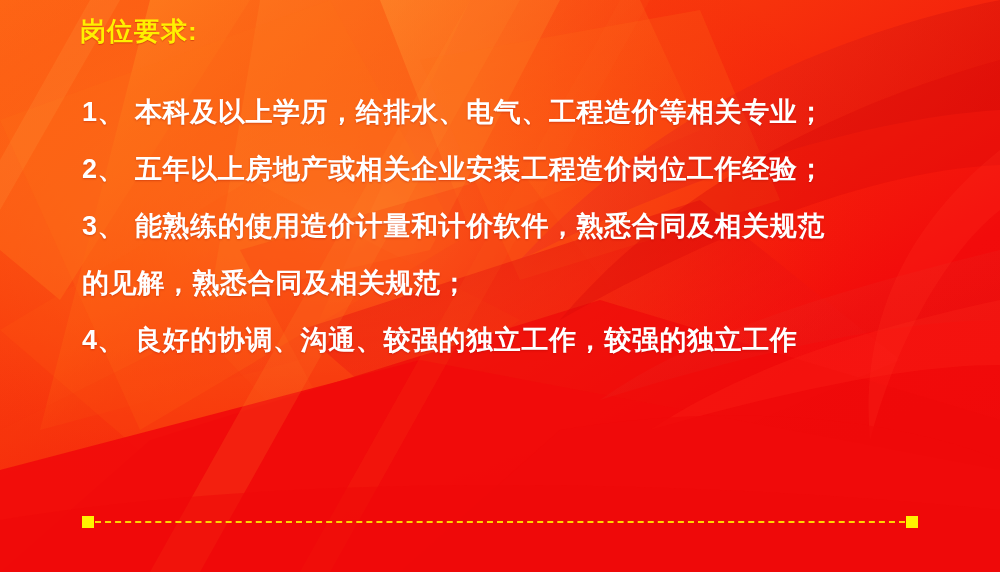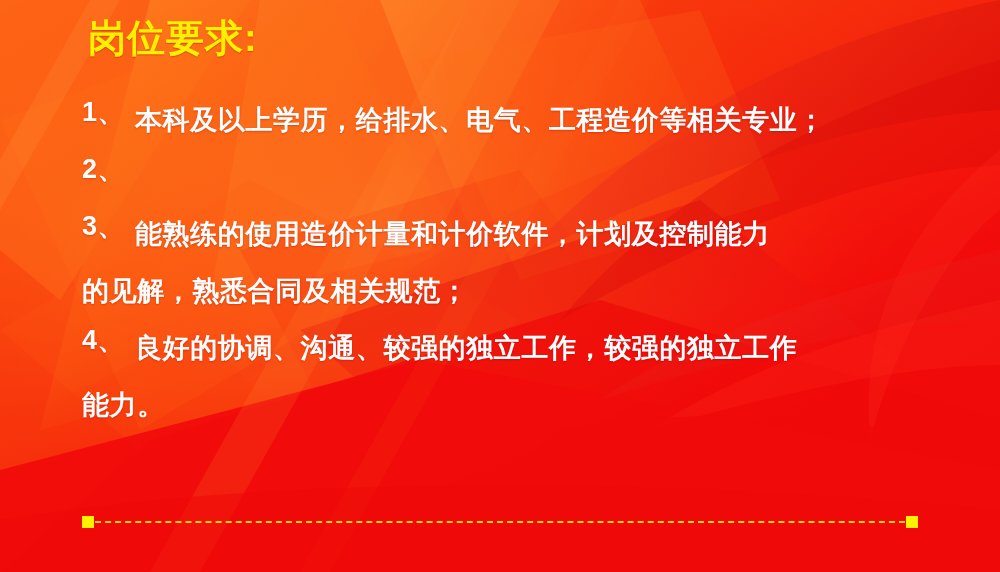--- a/index.html
+++ b/index.html
@@ -29,28 +29,27 @@
   .content {
     position: absolute;
     inset: 0;
     z-index: 10;
   }
 
   .title {
     position: absolute;
     left: 80px;
     top: 16px;
-    font-size: 38px;
+    font-size: 26px;
     font-weight: bold;
     color: #FFF000;
     letter-spacing: 1px;
     line-height: 1.2;
     text-shadow: 0 1px 1px rgba(150,0,0,0.35);
     white-space: nowrap;
-    margin-left: 8px;
   }
 
   .req-list {
     position: absolute;
     left: 0;
     top: 90px;
     width: 1000px;
   }
   .req-line {
     display: flex;
@@ -63,21 +62,21 @@
     letter-spacing: 0.6px;
     line-height: 44px;
     white-space: nowrap;
     text-shadow: 0 1px 2px rgba(140,0,0,0.30);
   }
   .req-num {
     width: 53px;
     flex: 0 0 53px;
     color: #FFFFFF;
   }
-  .req-text { flex: 0 1 auto; margin-top: 8px; }
+  .req-text { flex: 0 1 auto; }
   .req-line.cont { }
 
   
   .divider {
     position: absolute;
     left: 82px;
     top: 515px;
     width: 836px;
     height: 14px;
     display: flex;
@@ -180,41 +179,38 @@
 
     <div class="req-list">
 
       <div class="req-line">
         <span class="req-num">1、</span>
         <span class="req-text">本科及以上学历，给排水、电气、工程造价等相关专业；</span>
       </div>
 
       <div class="req-line">
         <span class="req-num">2、</span>
+        <span class="req-text">五年以上房地产或相关企业安装工程造价岗位工作经验；</span>
       </div>
 
       <div class="req-line">
         <span class="req-num">3、</span>
-        <span class="req-text">能熟练的使用造价计量和计价软件，计划及控制能力</span>
+        <span class="req-text">能熟练的使用造价计量和计价软件，熟悉合同及相关规范</span>
       </div>
 
       <div class="req-line cont">
 
         <span class="req-text">的见解，熟悉合同及相关规范；</span>
       </div>
 
       <div class="req-line">
         <span class="req-num">4、</span>
         <span class="req-text">良好的协调、沟通、较强的独立工作，较强的独立工作</span>
       </div>
 
-      <div class="req-line cont">
-
-        <span class="req-text">能力。</span>
-      </div>
 
     </div>
 
     <div class="divider">
       <span class="cap"></span>
       <span class="dash-line"></span>
       <span class="cap"></span>
     </div>
 
   </div>

